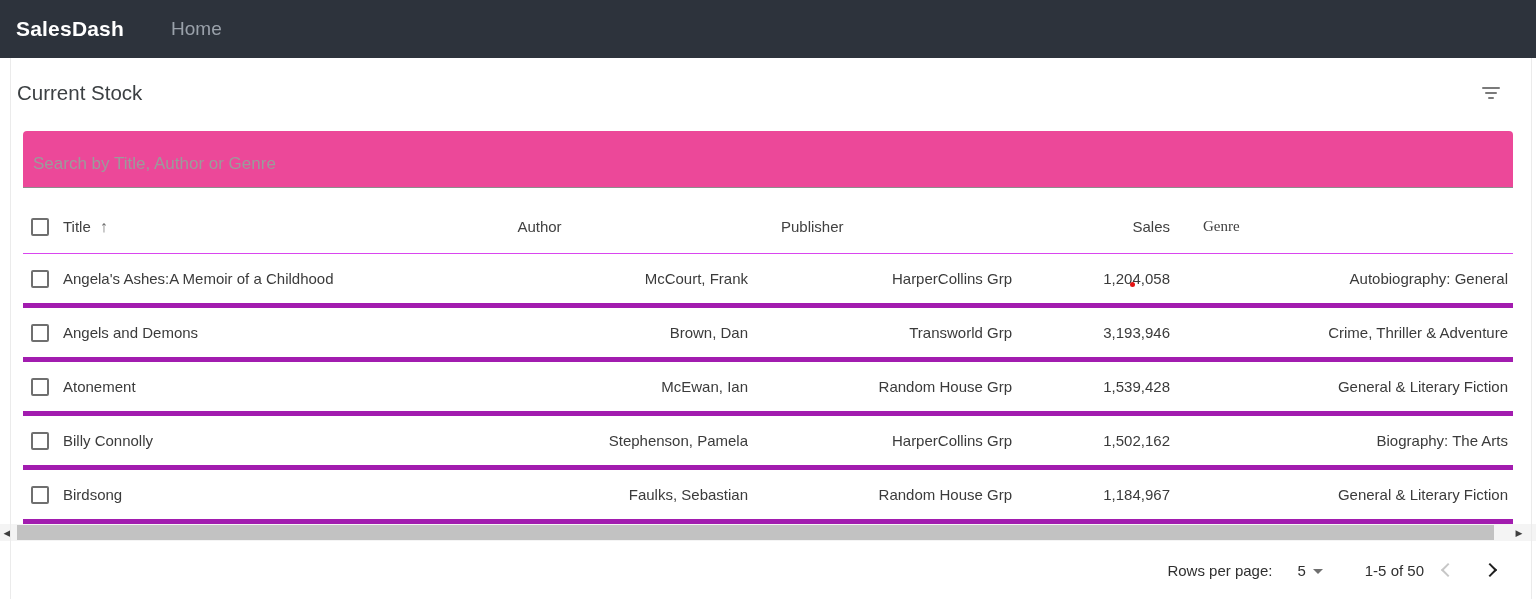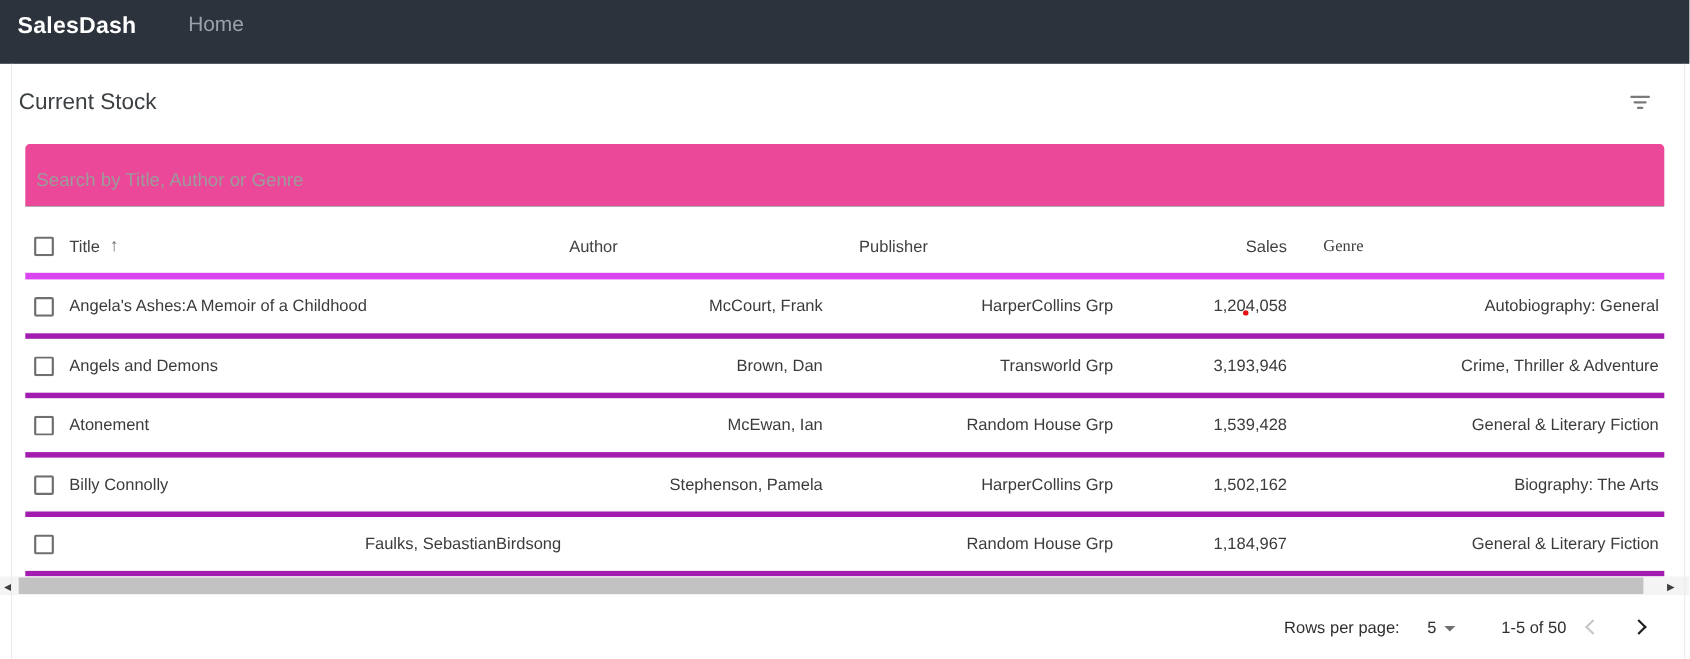--- a/index.html
+++ b/index.html
@@ -1,21 +1,21 @@
 <!DOCTYPE html>
 <html><head>
 <meta charset="utf-8">
 <style>
   * { margin:0; padding:0; box-sizing:border-box; }
   html,body { width:1536px; height:599px; overflow:hidden; background:#fff;
               font-family:"Liberation Sans", sans-serif; }
   .app { position:relative; width:1536px; height:599px; background:#fff; }
 
   
-  .topnav { height:58px; background:#2d333c; display:flex; padding:12px 16px; }
+  .topnav { height:58px; background:#2d333c; display:flex; align-items:center; padding:1px 16px; }
   .brand { color:#ffffff; font-size:21px; font-weight:700; letter-spacing:.2px; }
   .nav-item { color:#9aa1aa; font-size:19px; margin-left:47px; cursor:pointer; }
 
   
   .page-header { height:70px; display:flex; align-items:center; justify-content:space-between;
                  padding:0 34px 0 17px; }
   .page-title { font-size:20.5px; font-weight:400; color:#3c4043; }
   .filter-icon { width:22px; height:16px; display:flex; flex-direction:column;
                  align-items:center; justify-content:center; gap:3px; cursor:pointer; }
   .filter-icon i { display:block; height:2px; background:#7a7a7a; border-radius:1px; }
@@ -28,21 +28,21 @@
   .search-input { width:100%; height:57px; background:#ec4899; border:none;
                   border-bottom:1px solid #8d8d8d; border-radius:4px 4px 0 0;
                   padding:18px 10px 8px 10px; font-size:17px; color:#3c3c3c;
                   font-family:"Liberation Sans", sans-serif; outline:none; }
   .search-input::placeholder { color:#9b9b9b; opacity:1; }
 
   
   .table { padding:0 23px; }
   .trow { display:grid; grid-template-columns:40px 388px 297px 264px 158px 338px;
           align-items:center; height:54px; border-bottom:5px solid #a21caf; }
-  .thead { border-bottom:6px solid #d946ef; }
+  .thead { border-bottom:1px solid #d946ef; }
   .cell { font-size:15px; color:#3b3b3b; white-space:nowrap; overflow:hidden; }
   .thead .cell { color:#414141; }
   .c-title { text-align:left; display:flex; align-items:center; }
   .c-author, .c-publisher, .c-sales, .c-genre { text-align:right; }
   .thead .c-author { text-align:center; padding-right:120px; }
   .thead .c-publisher { text-align:left; padding-left:33px; }
   .thead .c-genre { text-align:left; padding-left:33px;font-family:Liberation Serif, serif; }
   .sort-arrow { font-size:16px; color:#6e6e6e; margin-left:9px; }
   .checkbox { width:18px; height:18px; border:2px solid #6f6f6f; border-radius:2px;
               background:#fff; margin-left:8px; cursor:pointer; }
@@ -166,22 +166,22 @@
       <div class="cell c-author">Stephenson, Pamela</div>
       <div class="cell c-publisher">HarperCollins Grp</div>
       <div class="cell c-sales">1,502,162</div>
       <div class="cell c-genre">Biography: The Arts</div>
     </div>
 
     <div class="trow">
       <div class="cell">
           <div class="checkbox"></div>
         </div>
+      <div class="cell c-title">Birdsong</div>
       <div class="cell c-author">Faulks, Sebastian</div>
-      <div class="cell c-title">Birdsong</div>
       <div class="cell c-publisher">Random House Grp</div>
       <div class="cell c-sales">1,184,967</div>
       <div class="cell c-genre">General &amp; Literary Fiction</div>
     </div>
 
   </div>
 
   <div class="hscroll">
     <span class="sb-arrow sb-left">◀</span>
     <div class="thumb"></div>

